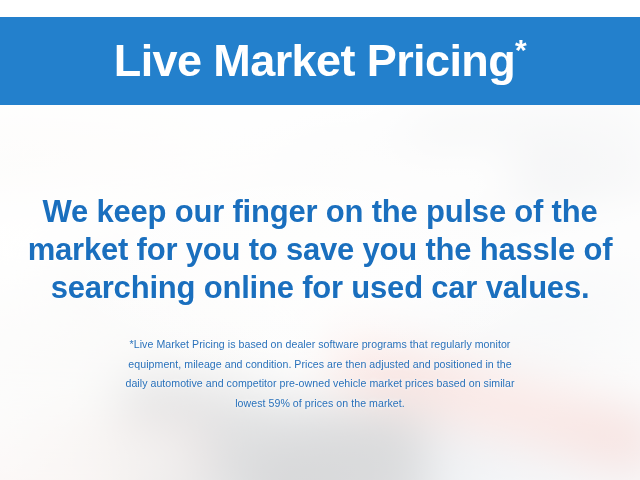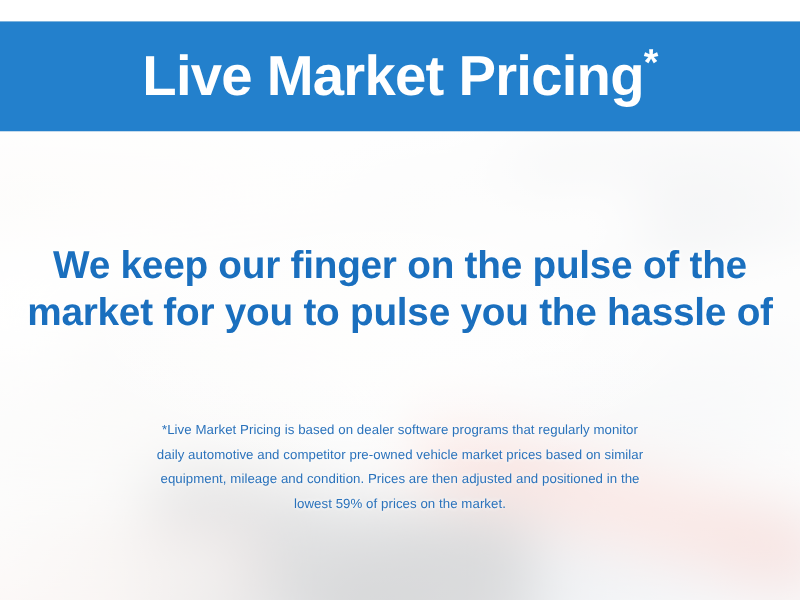--- a/index.html
+++ b/index.html
@@ -240,23 +240,24 @@
   </div>
   <div id="photo-wash"></div>
   <div id="photo-wash-2"></div>
 
   <div id="header-band">
     <h1 id="header-title"><span>Live Market Pricing</span><span class="star">*</span></h1>
   </div>
 
   <div id="headline">
     <span class="hl-line">We keep our finger on the pulse of the</span>
-    <span class="hl-line">market for you to pulse you the hassle of</span>
+    <span class="hl-line">market for you to save you the hassle of</span>
+    <span class="hl-line">searching online for used car values.</span>
   </div>
 
   <div id="fineprint">
     <span class="fp-line">*Live Market Pricing is based on dealer software programs that regularly monitor</span>
+    <span class="fp-line">equipment, mileage and condition. Prices are then adjusted and positioned in the</span>
     <span class="fp-line">daily automotive and competitor pre-owned vehicle market prices based on similar</span>
-    <span class="fp-line">equipment, mileage and condition. Prices are then adjusted and positioned in the</span>
     <span class="fp-line">lowest 59% of prices on the market.</span>
   </div>
 
 </div>
 
 </body></html>

